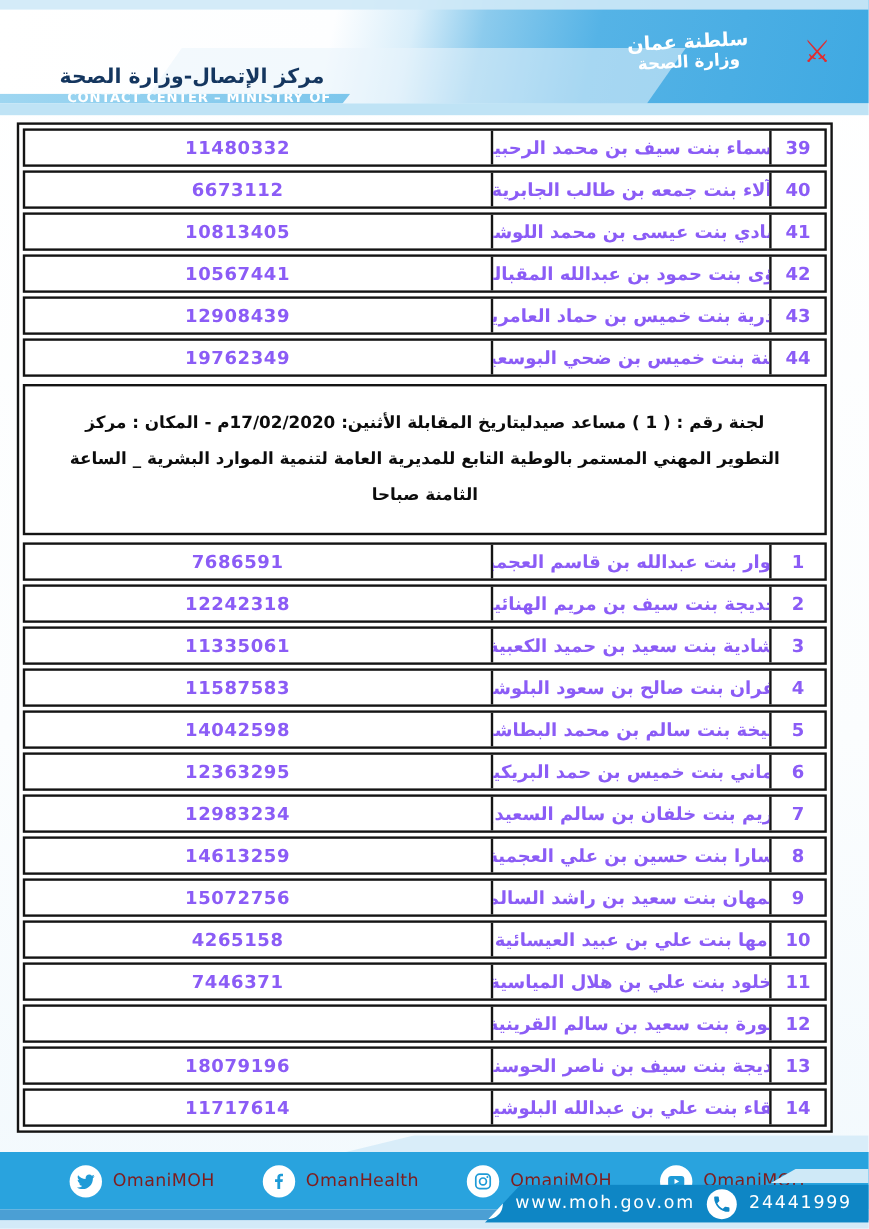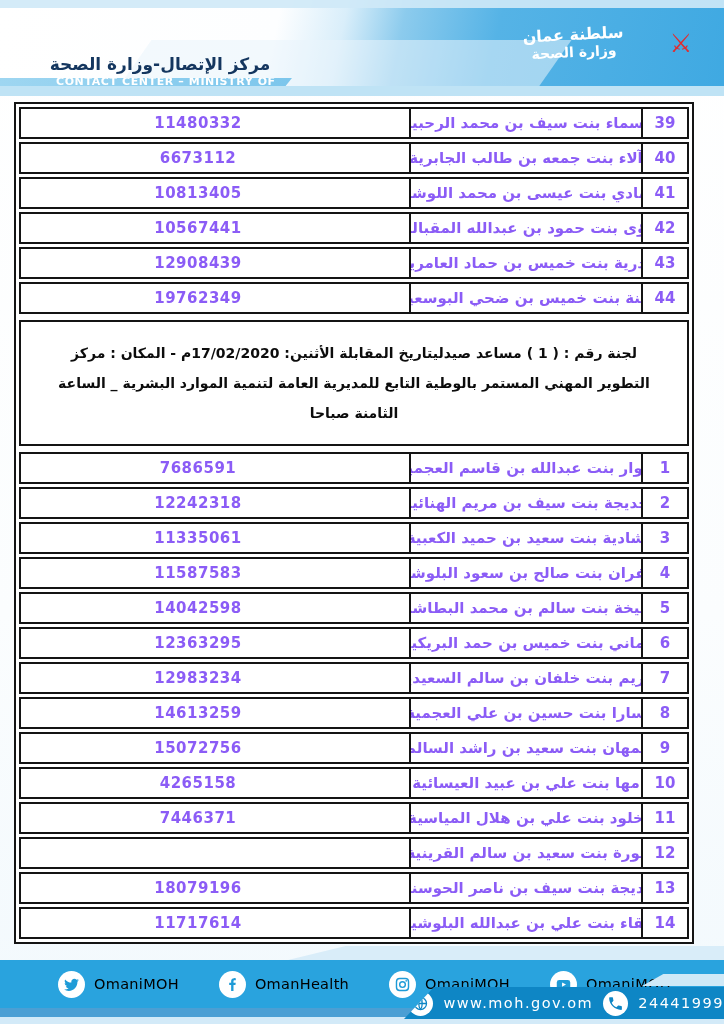--- a/index.html
+++ b/index.html
@@ -94,32 +94,32 @@
     position:absolute;top:14px;left:0;width:100%;height:48px;
     background:var(--footer-blue);
     display:flex;align-items:center;gap:40px;padding-left:58px;
   }
   .social{display:flex;align-items:center;gap:9px;}
   .icon-circle{
     width:27px;height:27px;border-radius:50%;background:#ffffff;
     display:flex;align-items:center;justify-content:center;flex:0 0 auto;
   }
   .icon-circle svg{width:17px;height:17px;display:block;}
-  .social .handle{color:#000000;font-size:14.5px;letter-spacing:.3px;}
+  .social .handle{color:#7f1d1d;font-size:14.5px;letter-spacing:.3px;}
   .f-substrip{position:absolute;top:62px;left:0;width:100%;height:9px;background:#4b9fd4;}
   .f-bottomstrip{position:absolute;top:71px;left:0;width:100%;height:7px;background:#d3eaf8;}
   .f-notch{
     position:absolute;right:0;top:28px;width:82px;height:12px;background:#cfe9f7;
     clip-path:polygon(26% 0,100% 0,100% 100%,0 100%);
   }
   .f-dark{
     position:absolute;right:0;bottom:5px;width:320px;height:32px;
     background:var(--footer-dark);
     clip-path:polygon(30px 0,100% 0,100% 100%,0 100%);
-    display:flex;align-items:center;justify-content:flex-end;gap:10px;padding:0 0 0 0;
+    display:flex;align-items:center;justify-content:flex-end;gap:10px;padding:0 14px 0 0;
   }
   .f-dark .icon-circle{width:25px;height:25px;}
   .f-dark .txt{color:#ffffff;font-size:14.5px;letter-spacing:1.5px;}
 </style>
 </head>
 <body>
 
 <header class="hdr">
   <div class="hdr-topstrip"></div>
   <div class="hdr-deco"></div>

